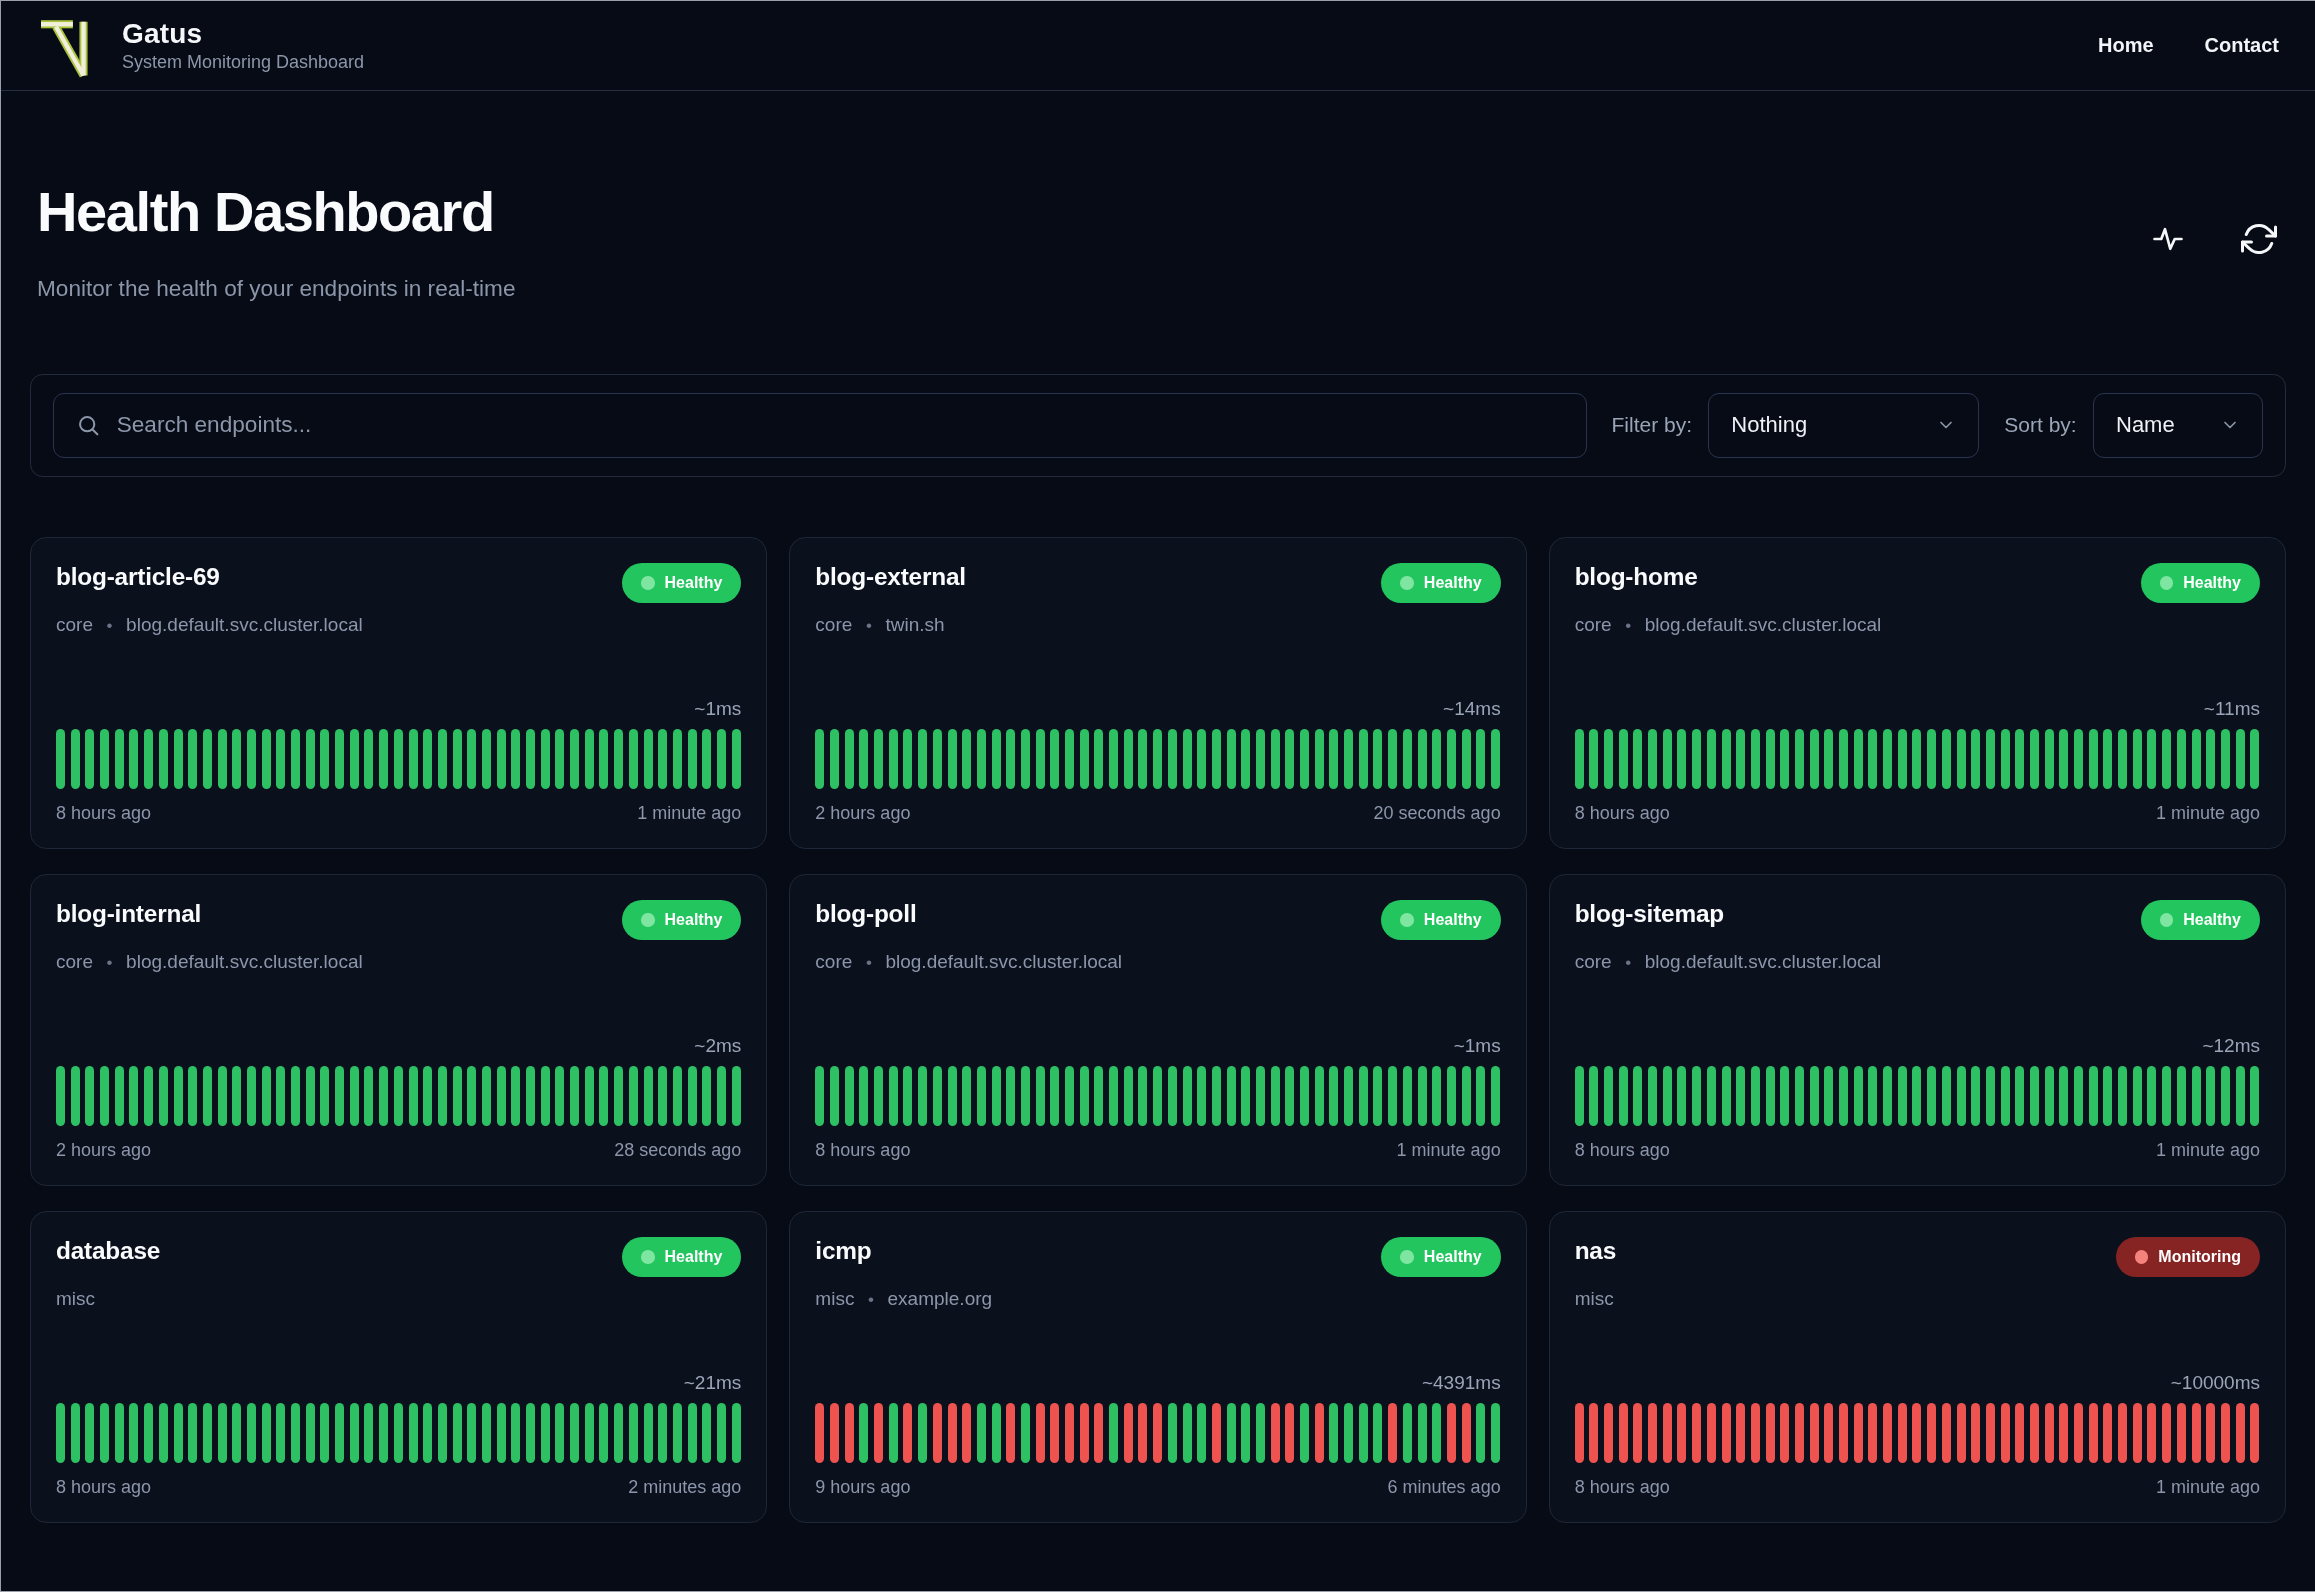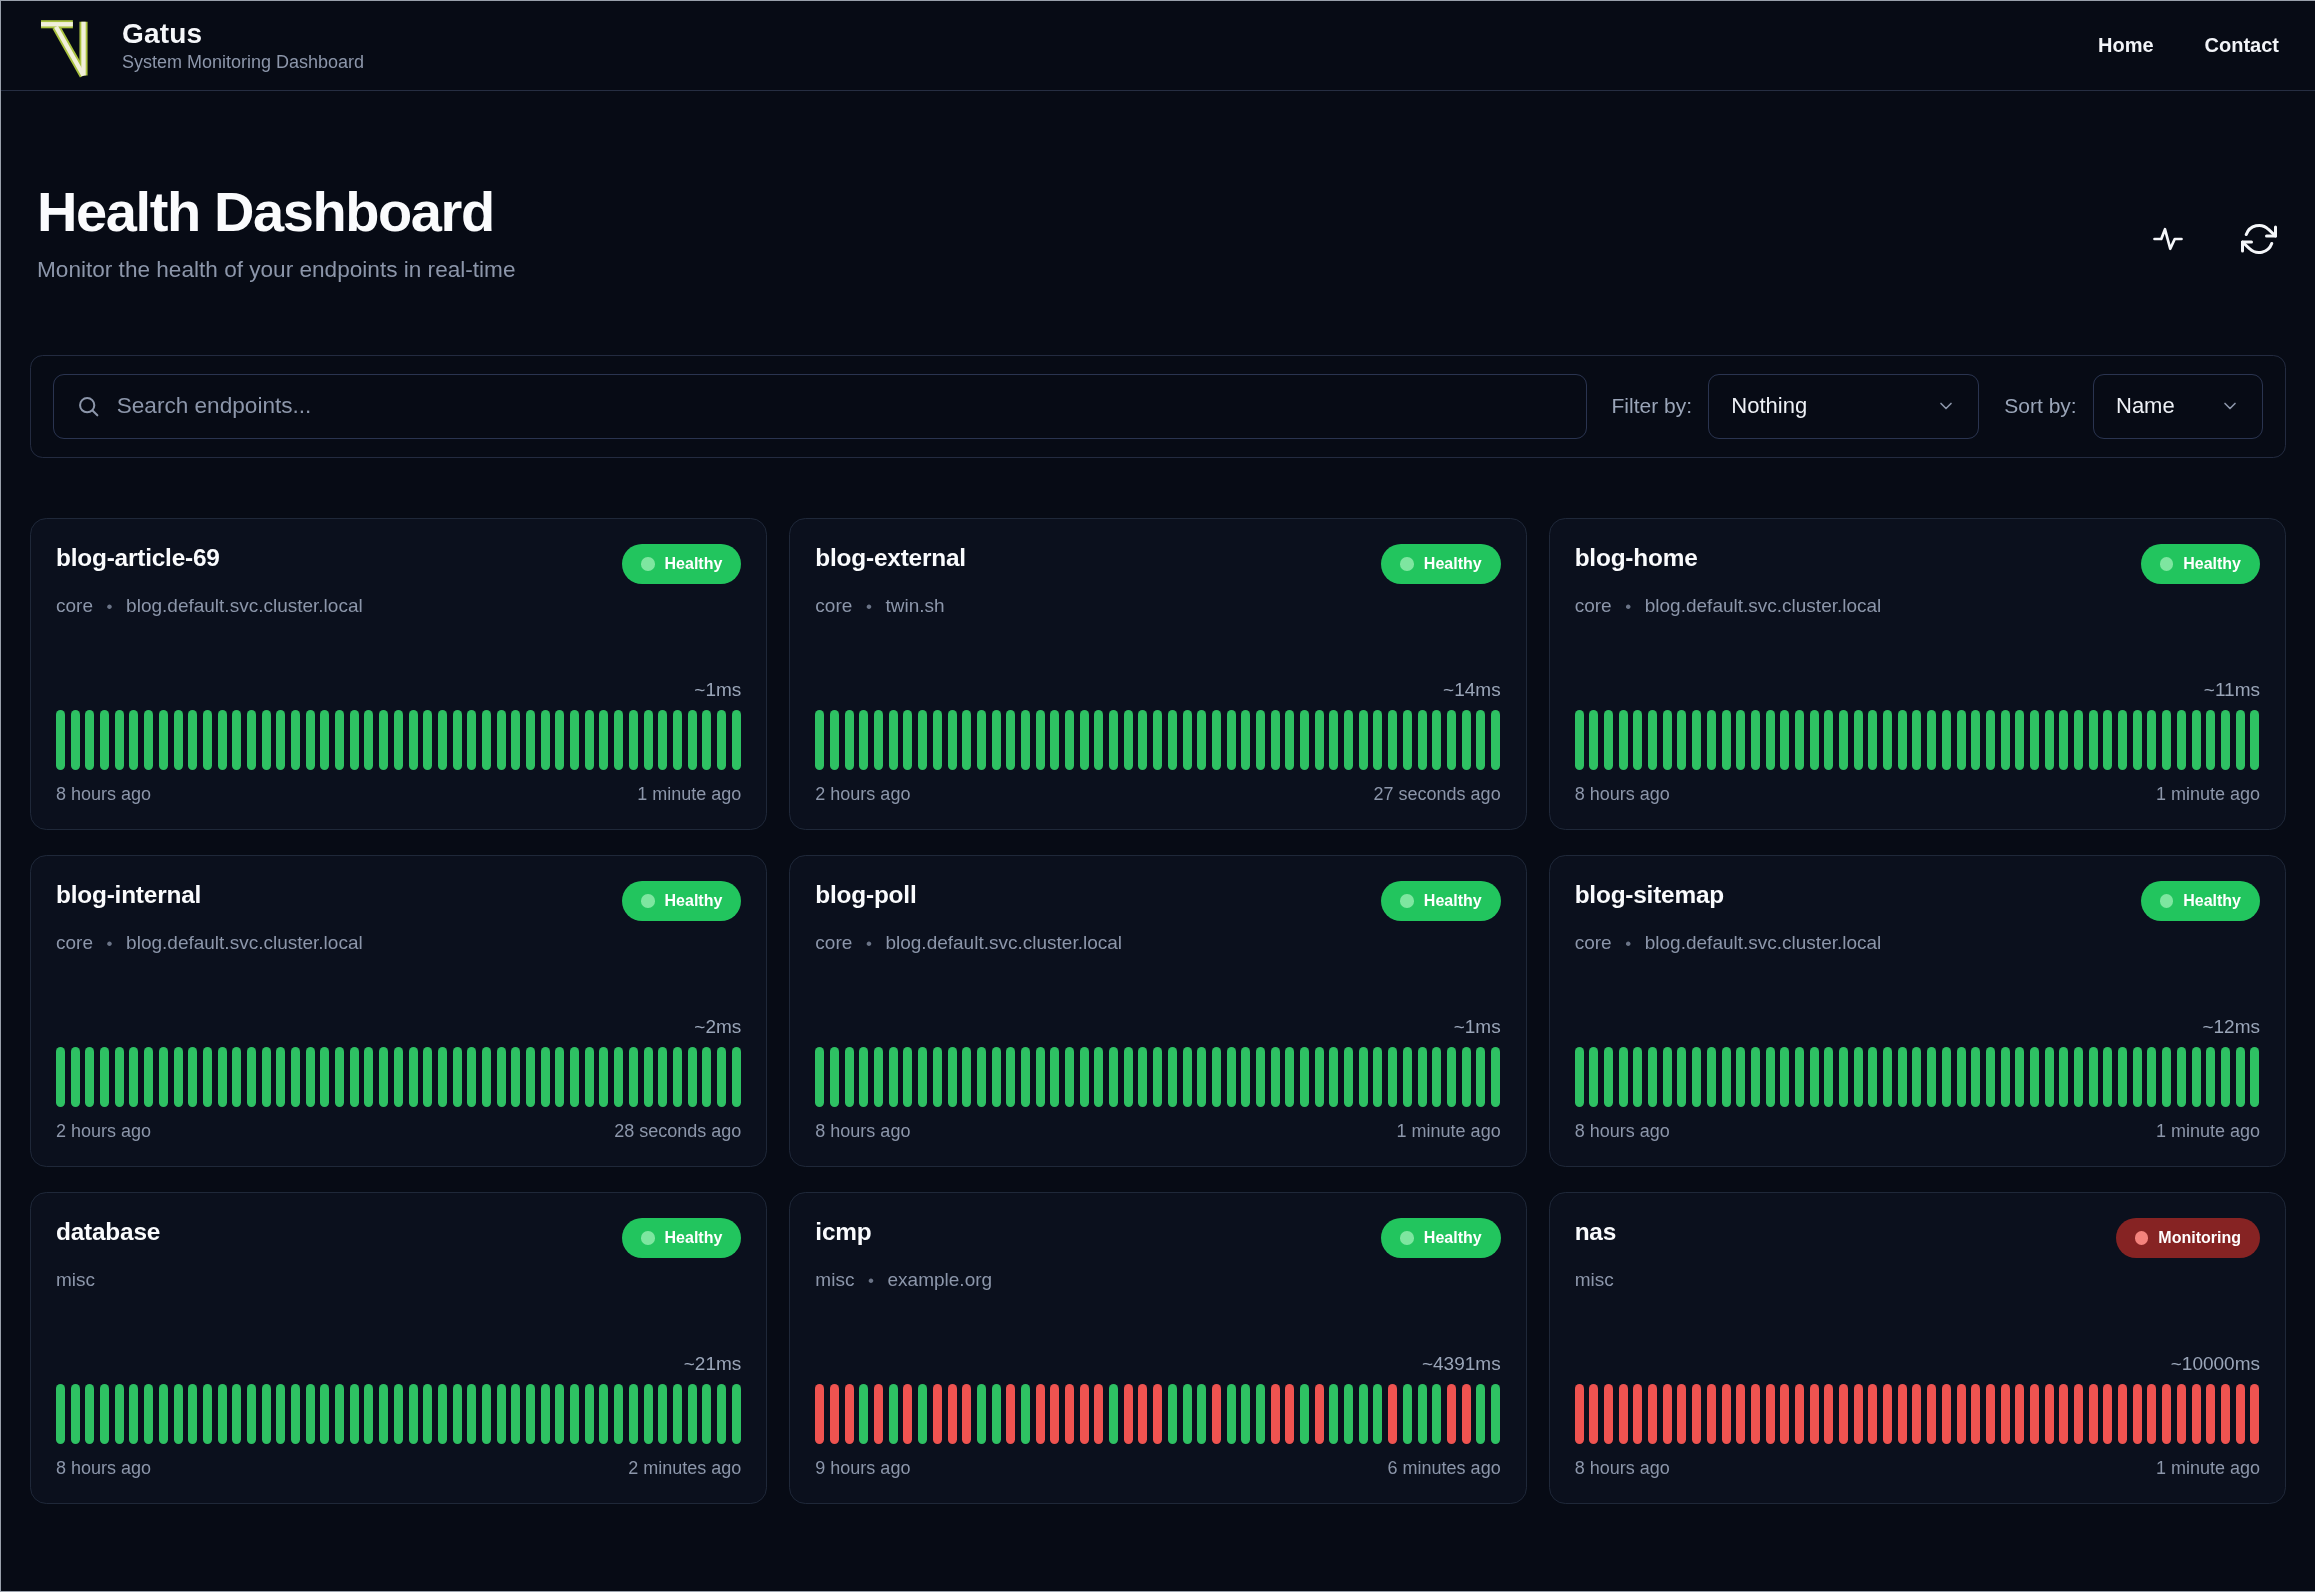--- a/index.html
+++ b/index.html
@@ -23,21 +23,21 @@
   .app-title{ font-size:28px; font-weight:700; color:#f5f7fa; letter-spacing:0.2px; }
   .app-subtitle{ font-size:18px; color:#8c96aa; }
   .nav{ margin-left:auto; display:flex; gap:51px; }
   .nav a{ color:#f2f4f8; text-decoration:none; font-size:20px; font-weight:600; cursor:pointer; }
 
   
   .page-head{ display:flex; align-items:flex-start; padding:90px 36px 0 36px; }
   .page-head h1{
     font-size:56px; font-weight:800; color:#fafbfd; letter-spacing:-1.4px; line-height:1.12;
   }
-  .page-sub{ margin-top:13px; font-size:22.6px; color:#8c96aa; }
+  .page-sub{ margin-top:32px; font-size:22.6px; color:#8c96aa; }
   .head-actions{ margin-left:auto; display:flex; align-items:center; gap:51px; margin-top:38px; }
   .icon-btn{ background:none; border:none; padding:0; cursor:pointer; width:40px; height:40px;
              display:flex; align-items:center; justify-content:center; color:#f5f7fa; }
   .icon-btn svg{ width:36px; height:36px; }
 
   
   .toolbar{
     margin:72px 29px 0 29px; border:1.4px solid #232b40; border-radius:12.7px;
     padding:18px 22px; display:flex; align-items:center; gap:25px; height:103px;
   }
@@ -298,21 +298,21 @@
           <span class="bar green"></span>
           <span class="bar green"></span>
           <span class="bar green"></span>
           <span class="bar green"></span>
           <span class="bar green"></span>
           <span class="bar green"></span>
           <span class="bar green"></span>
         </div>
     <div class="times">
       <span>2 hours ago</span>
-      <span>27 seconds ago</span>
+      <span>20 seconds ago</span>
     </div>
   </article>
 
   <article class="card">
     <div class="card-head">
       <h2 class="card-title">blog-home</h2>
       <span class="badge healthy">
         <span class="badge-dot"></span>
         <span>Healthy</span>
       </span>

